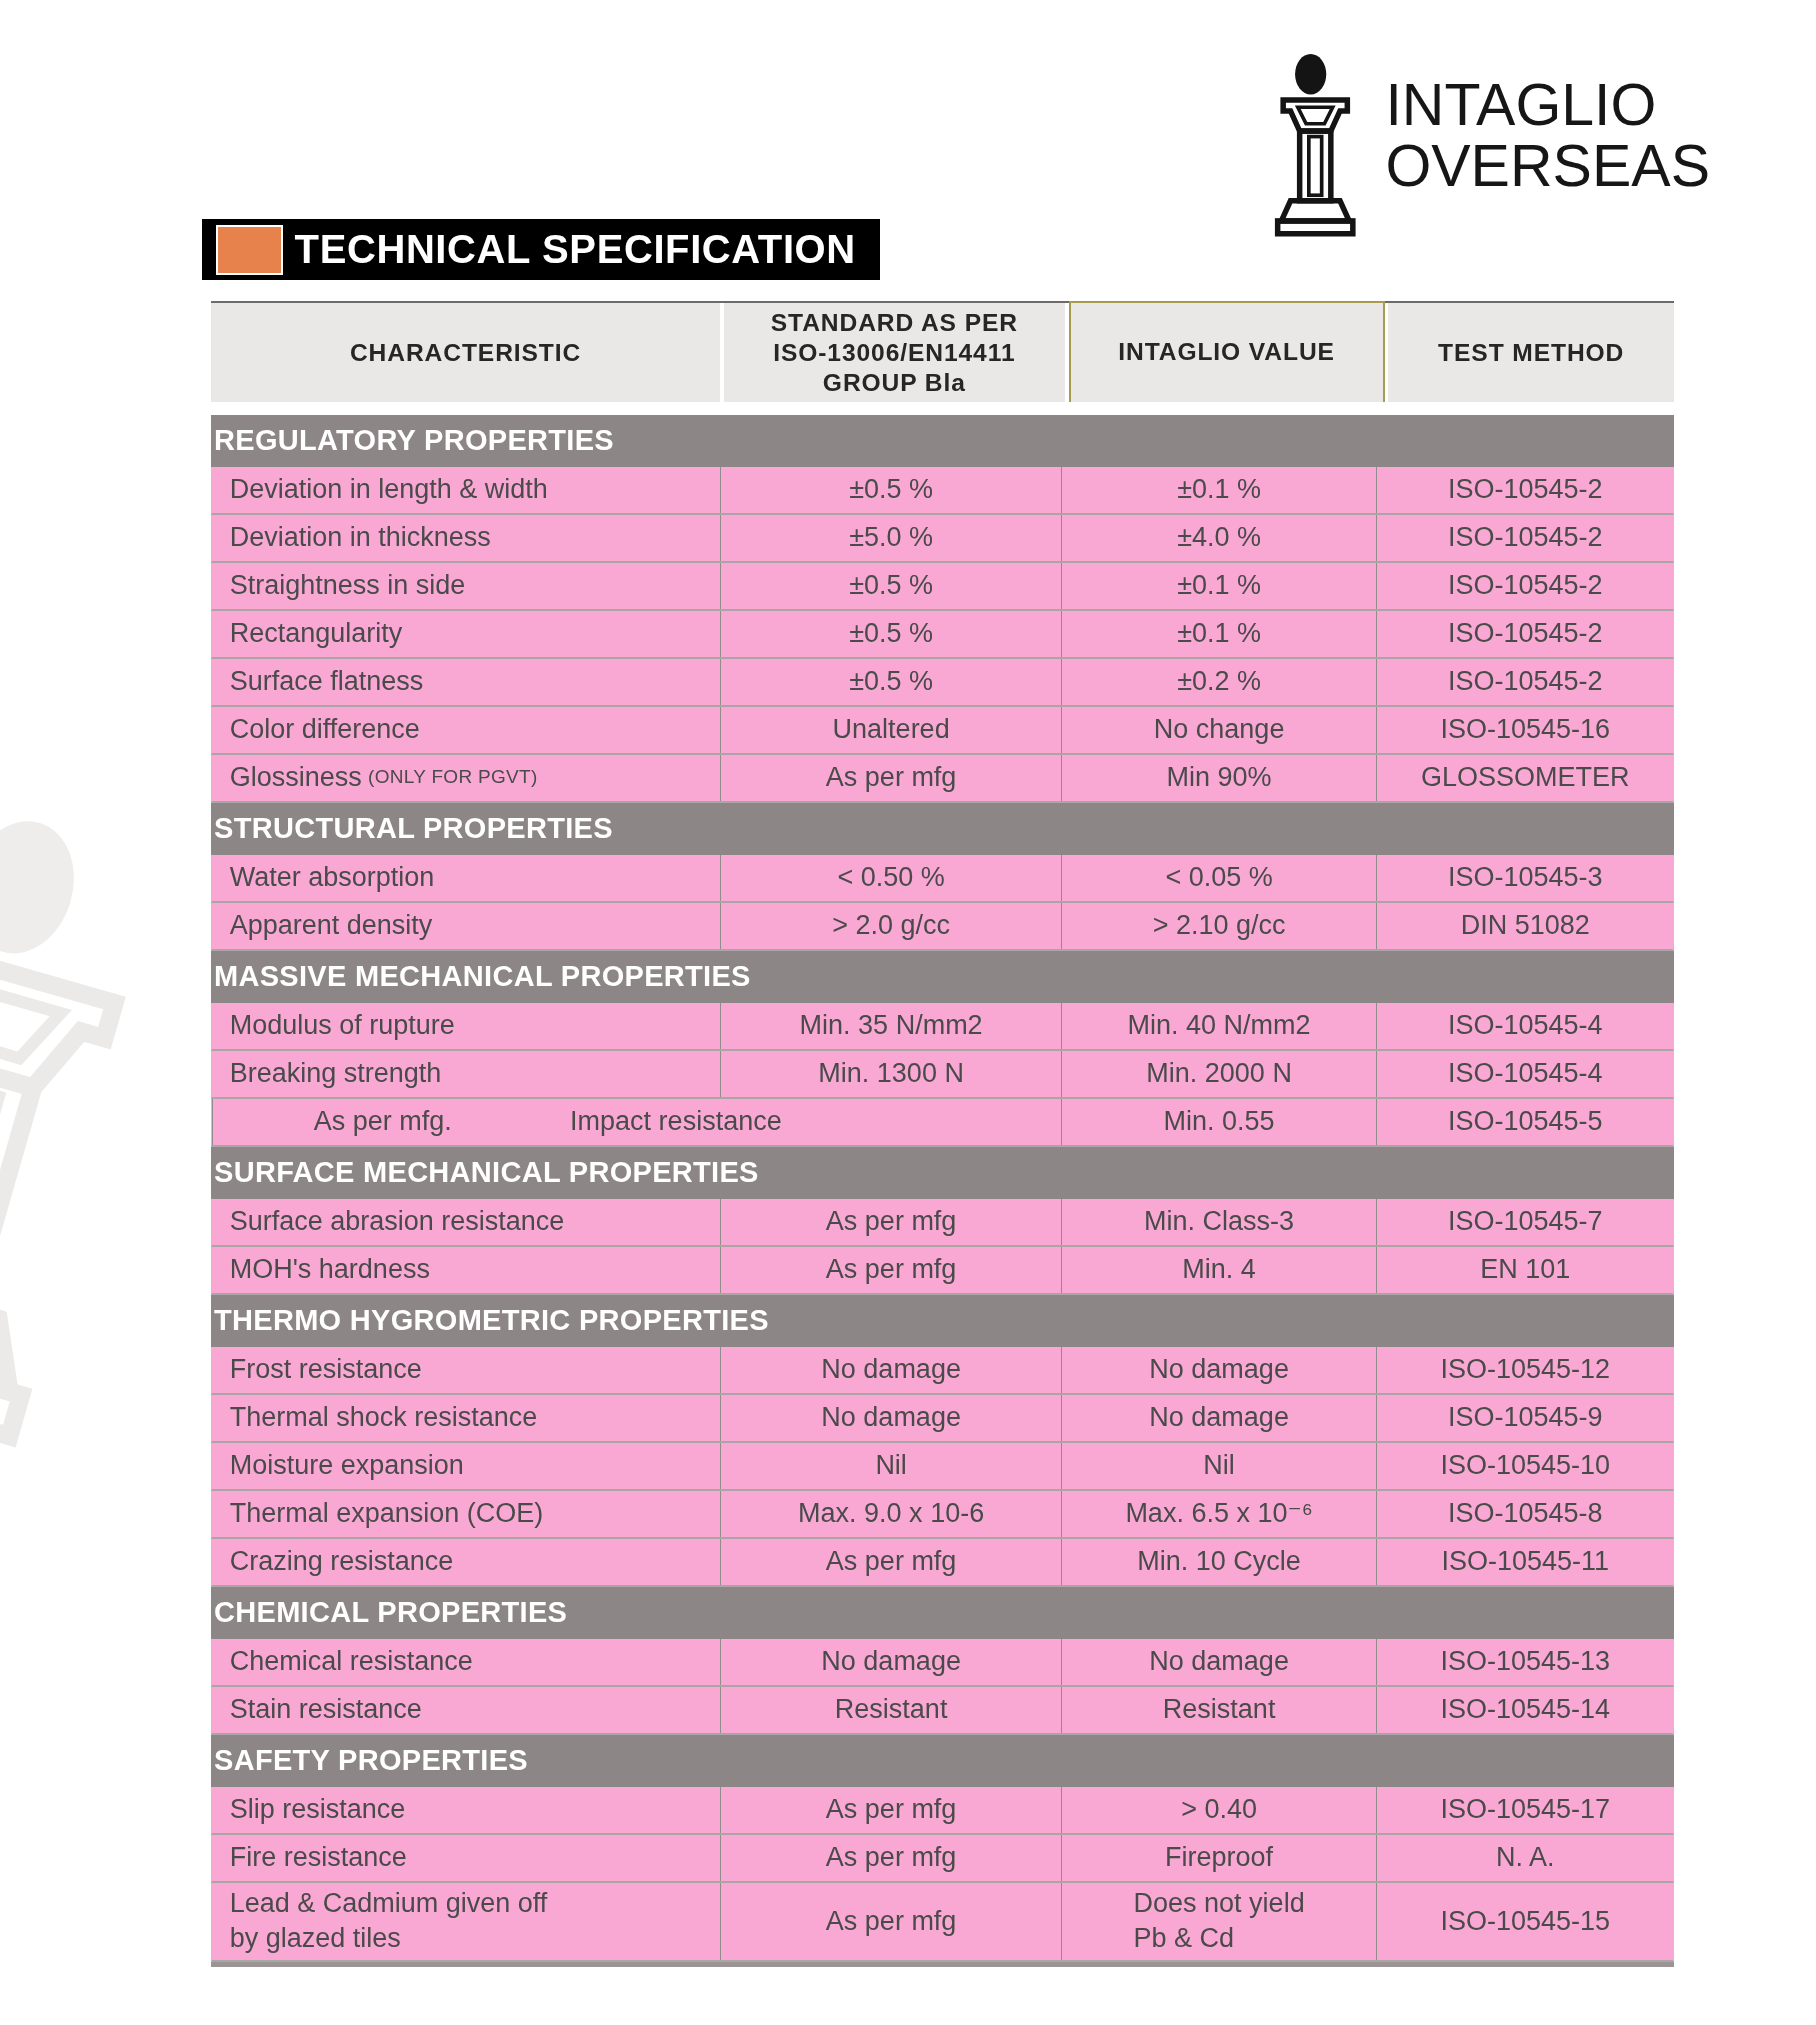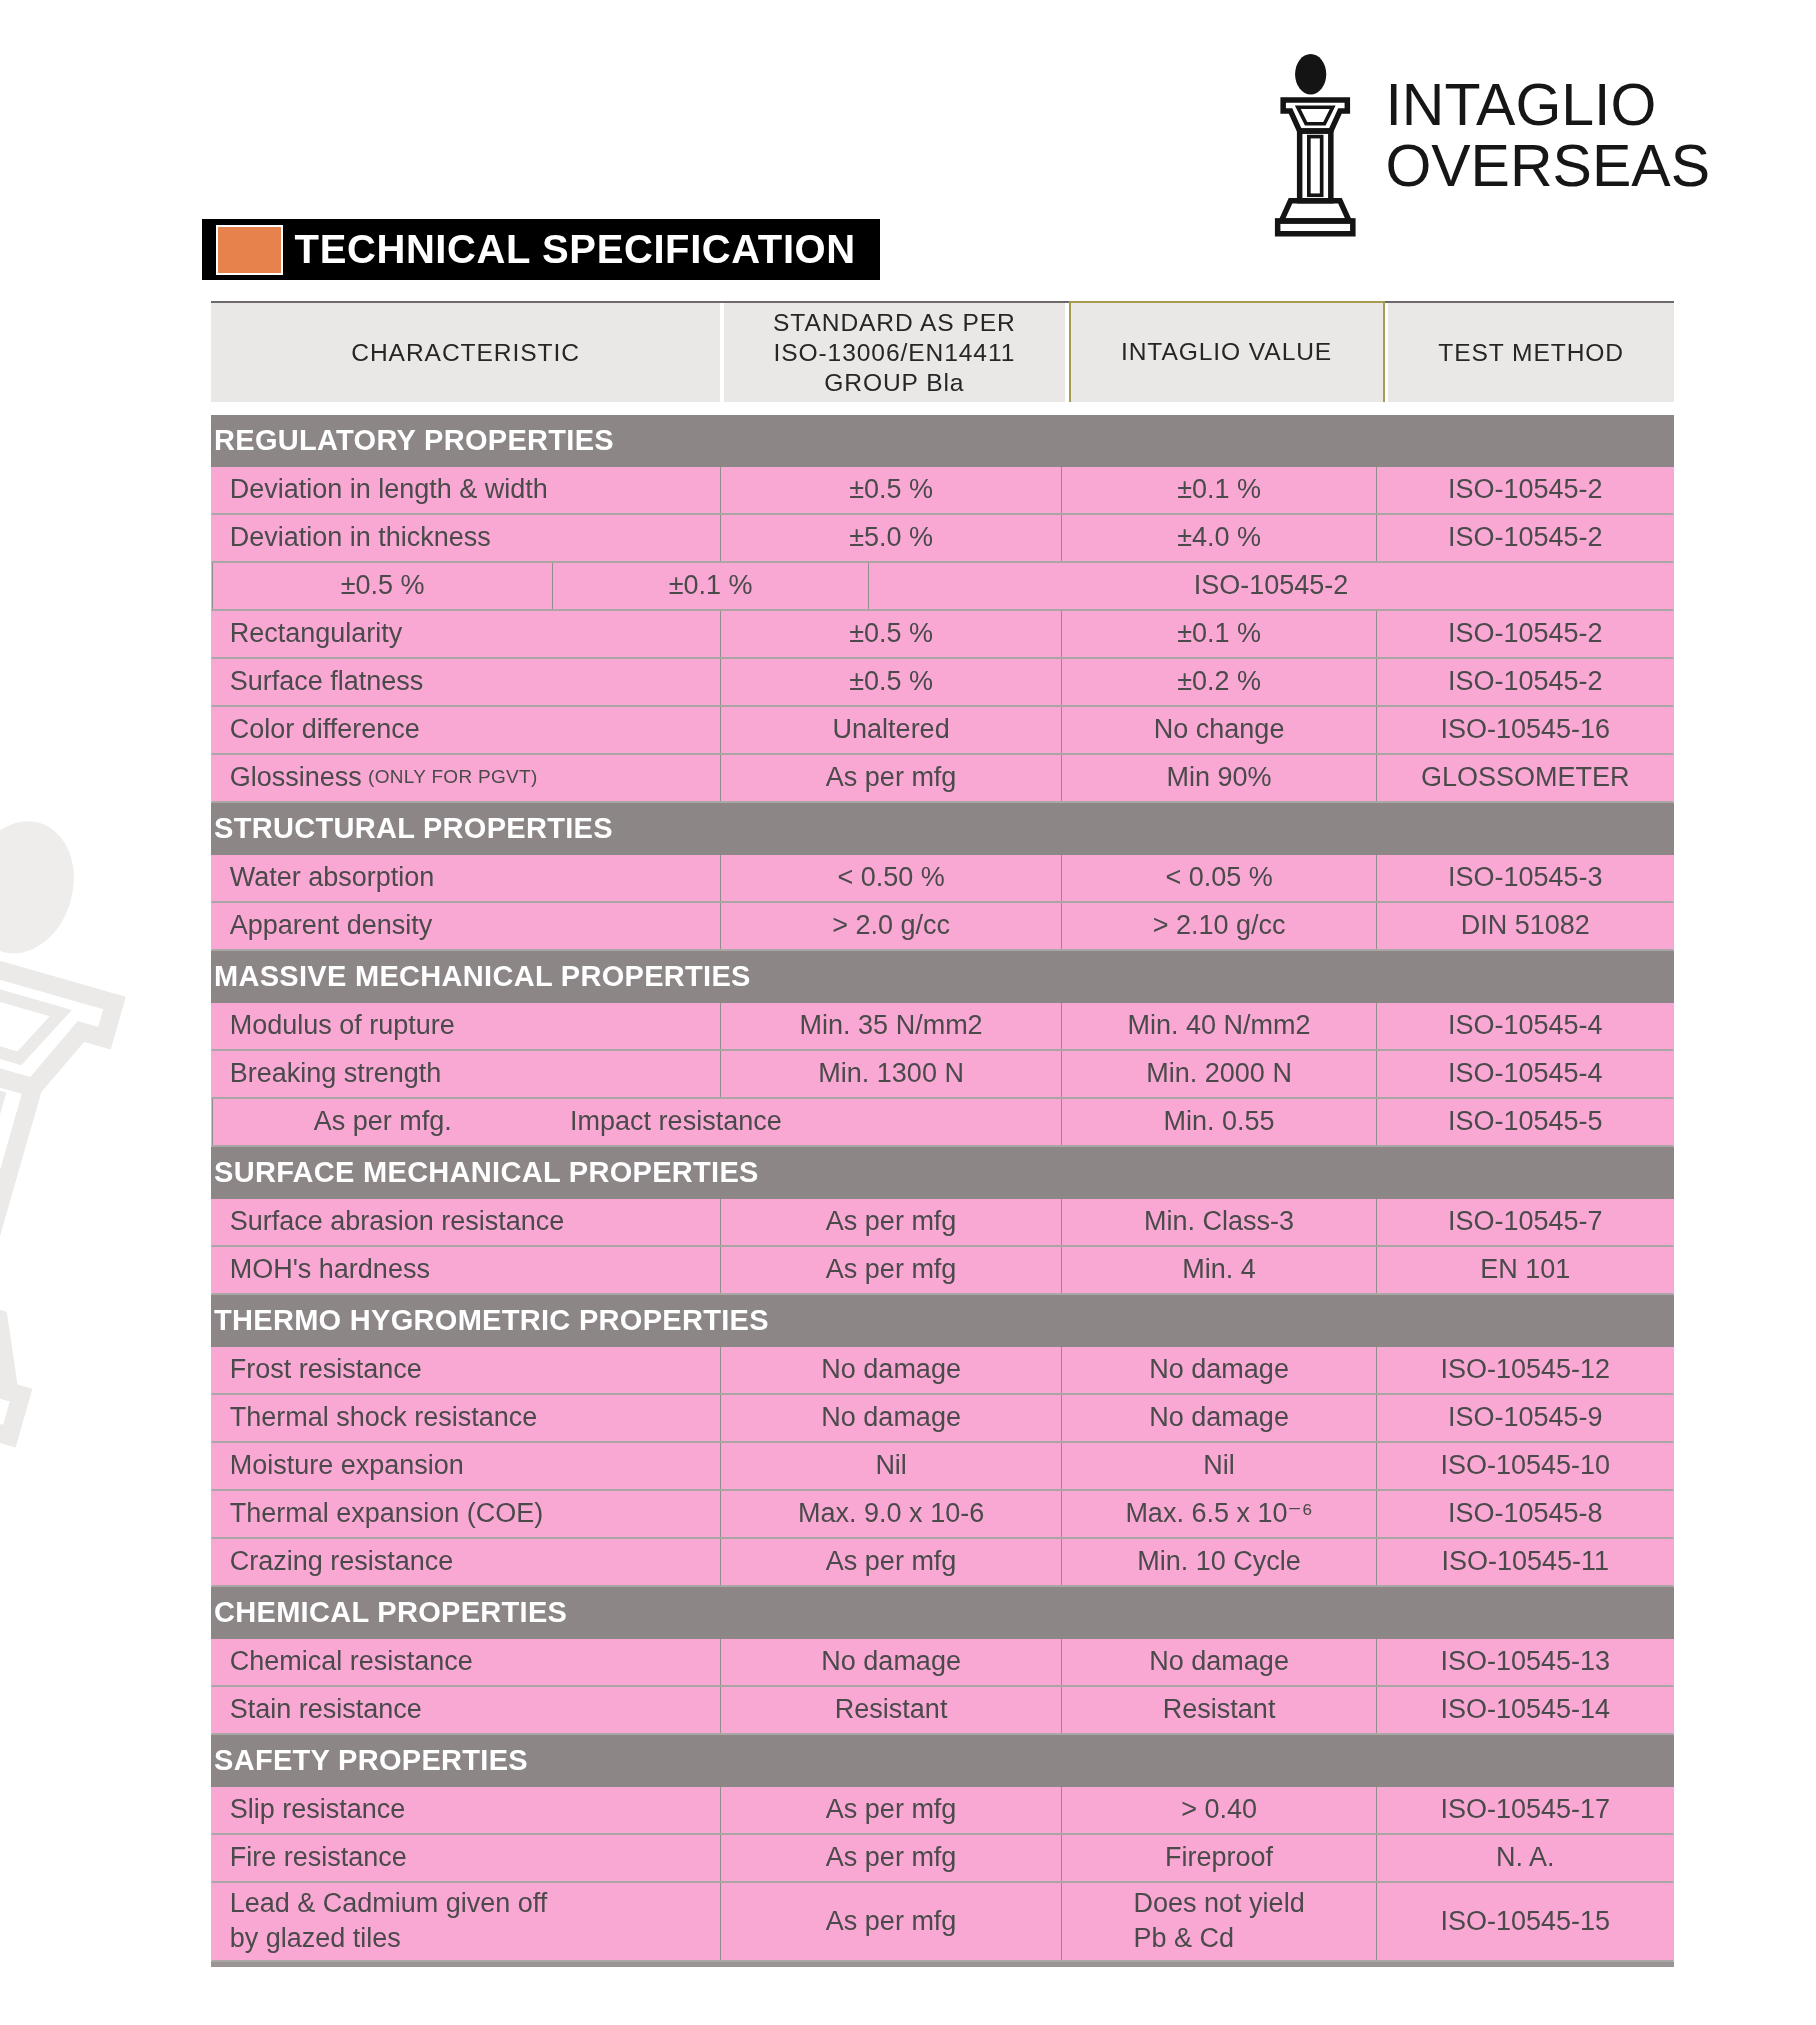--- a/index.html
+++ b/index.html
@@ -51,21 +51,21 @@
     position:absolute;left:211px;top:301px;width:1463px;z-index:1;
   }
   .thead{
     display:flex;gap:3.8px;height:101px;background:#fff;
     border-top:2.5px solid #6f6a6a;
   }
   .hcell{
     background:#e9e8e7;color:#262626;
     display:flex;align-items:center;justify-content:center;
     text-align:center;font-size:24.6px;letter-spacing:0.9px;
-    white-space:pre-line;line-height:1.22;
+    white-space:pre-line;line-height:1.22;font-weight:bold;
   }
   .c1{flex:0 0 34.8%;}
   .c2{flex:0 0 23.3%;}
   .c3{flex:0 0 21.6%;}
   .c4{flex:1 1 auto;}
   .hcell.intaglio{
     border:2.5px solid var(--khaki);border-bottom:none;margin-top:-2.5px;
   }
   .head-gap{height:12.6px;background:#fff;}
   .sec-bar{
@@ -160,20 +160,23 @@
           <span>±5.0 %</span>
         </div>
         <div class="cell val c3">
           <span>±4.0 %</span>
         </div>
         <div class="cell val c4">
           <span>ISO-10545-2</span>
         </div>
       </div>
       <div class="row">
+        <div class="cell char c1">
+          <span>Straightness in side</span>
+        </div>
         <div class="cell val c2">
           <span>±0.5 %</span>
         </div>
         <div class="cell val c3">
           <span>±0.1 %</span>
         </div>
         <div class="cell val c4">
           <span>ISO-10545-2</span>
         </div>
       </div>

